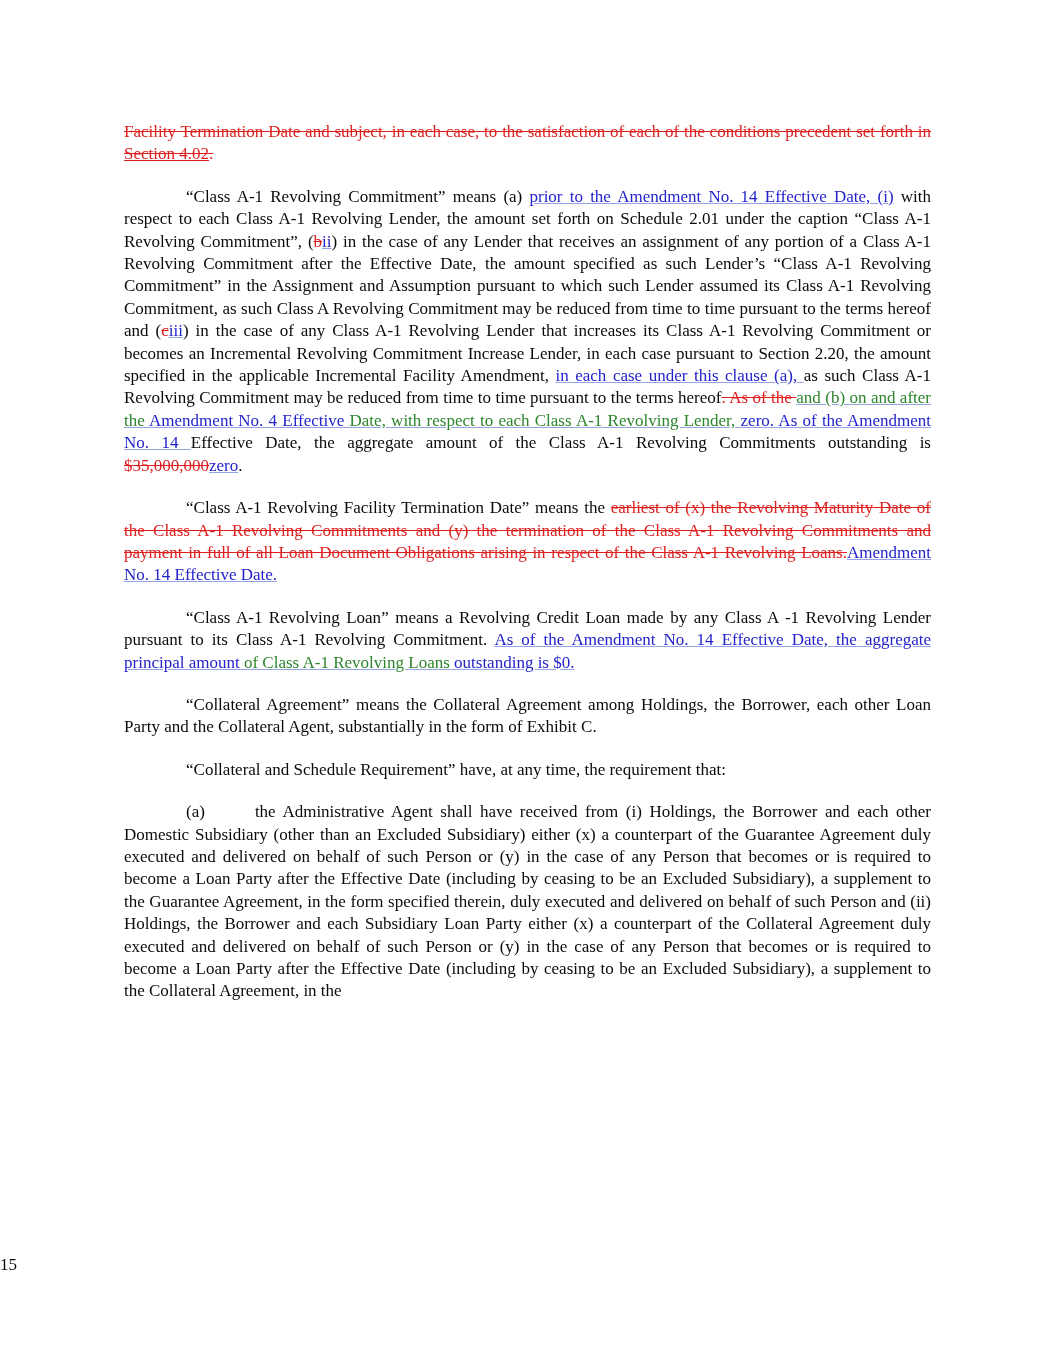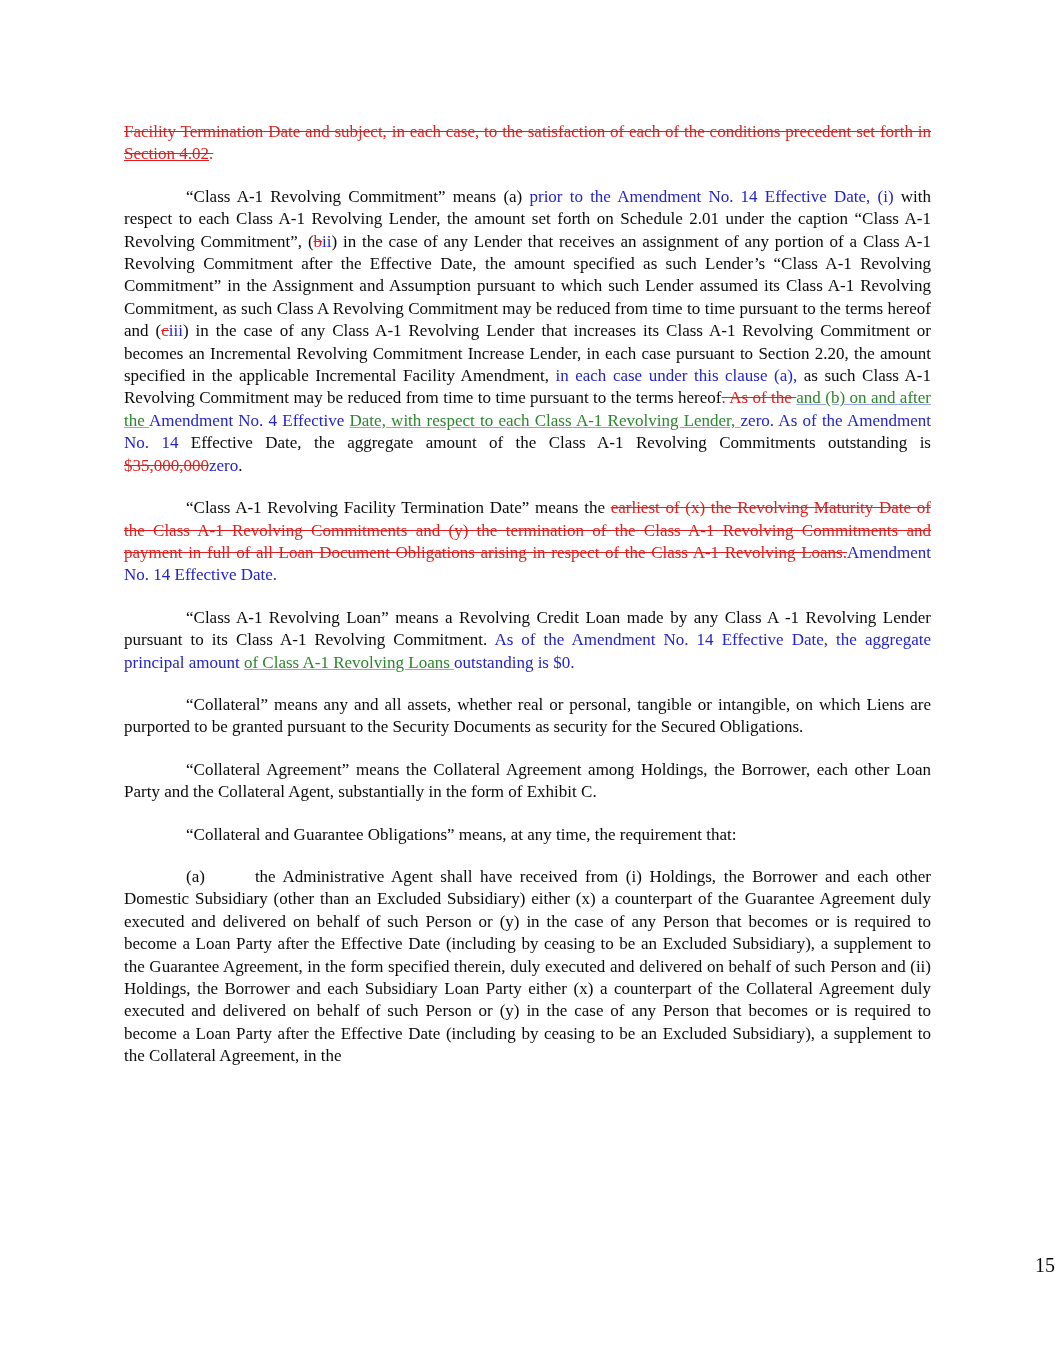--- a/index.html
+++ b/index.html
@@ -29,44 +29,42 @@
     margin: 0 0 20px 0;
   }
   .para.indent {
     text-indent: 62px;
   }
   
   .run-n  { color: var(--text, #0a0a0a); }
   .run-t  { color: var(--text, #0a0a0a); }
   .run-d  { color: var(--deletion-red, #dd1f1f); text-decoration: line-through; }
   .run-du { color: var(--deletion-red, #dd1f1f); text-decoration: underline line-through; }
-  .run-i  { color: var(--insertion-blue, #2323cc); 
+  .run-i  { color: var(--insertion-blue, #2323cc); text-decoration: underline;
             text-decoration-color: var(--insertion-underline, #93a3e6); }
   .run-g  { color: var(--insertion-green, #2c852c); text-decoration: underline;
             text-decoration-color: var(--insertion-underline, #93a3e6); }
   .run-tab { display: inline-block; width: 50px; }
   .page-number {
     position: absolute;
     left: 0;
     right: 0;
     bottom: 57px;
-    text-align: right;
-    font-size: 20px;
+    text-align: left;
+    font-size: 17px;
     line-height: 22px;
-    margin-left: 44px;
   }
 </style>
 </head>
 <body>
 
 <div class="page">
   <div class="doc">
       <p class="para"><span class="run-d">Facility Termination Date and subject, in each case, to the satisfaction of each of the conditions precedent set forth in </span><span class="run-du">Section 4.02</span><span class="run-d">.</span></p>
       <p class="para indent"><span class="run-n">“</span><span class="run-t">Class A-1 Revolving Commitment</span><span class="run-n">” means (a) </span><span class="run-i">prior to the Amendment No. 14 Effective Date, (i)</span><span class="run-n"> with respect to each Class A-1 Revolving Lender, the amount set forth on Schedule 2.01 under the caption “Class A-1 Revolving Commitment”, (</span><span class="run-d">b</span><span class="run-i">ii</span><span class="run-n">) in the case of any Lender that receives an assignment of any portion of a Class A-1 Revolving Commitment after the Effective Date, the amount specified as such Lender’s “Class A-1 Revolving Commitment” in the Assignment and Assumption pursuant to which such Lender assumed its Class A-1 Revolving Commitment, as such Class A Revolving Commitment may be reduced from time to time pursuant to the terms hereof and (</span><span class="run-d">c</span><span class="run-i">iii</span><span class="run-n">) in the case of any Class A-1 Revolving Lender that increases its Class A-1 Revolving Commitment or becomes an Incremental Revolving Commitment Increase Lender, in each case pursuant </span><span class="run-t">to Section 2.20</span><span class="run-n">, the amount specified in the applicable Incremental Facility Amendment, </span><span class="run-i">in each case under this clause (a), </span><span class="run-n">as such Class A-1 Revolving Commitment may be reduced from time to time pursuant to the terms hereof</span><span class="run-d">.  As of the </span><span class="run-g"> and (b) on and after the </span><span class="run-i">Amendment No. 4 Effective </span><span class="run-g">Date, with respect to each Class A-1 Revolving Lender, </span><span class="run-i">zero.  As of the Amendment No. 14 </span><span class="run-n">Effective Date, the aggregate amount of the Class A-1 Revolving Commitments outstanding is </span><span class="run-d">$35,000,000</span><span class="run-i">zero</span><span class="run-n">.</span></p>
       <p class="para indent"><span class="run-n">“</span><span class="run-t">Class A-1 Revolving Facility Termination Date</span><span class="run-n">” means the </span><span class="run-d">earliest of (x) the Revolving Maturity Date of the Class A-1 Revolving Commitments and (y) the termination of the Class A-1 Revolving Commitments and payment in full of all Loan Document Obligations arising in respect of the Class A-1 Revolving Loans.</span><span class="run-i">Amendment No. 14 Effective Date.</span></p>
       <p class="para indent"><span class="run-n">“</span><span class="run-t">Class A-1 Revolving Loan</span><span class="run-n">” means a Revolving Credit Loan made by any Class A -1 Revolving Lender pursuant to its Class A-1 Revolving Commitment. </span><span class="run-i">As of the Amendment No. 14 Effective Date, the aggregate principal amount </span><span class="run-g">of Class A-1 Revolving Loans </span><span class="run-i">outstanding is $0.</span></p>
-      <p class="para indent"><span class="run-n">“</span><span class="run-t">Collateral</span><span class="run-n">” means any and all assets, whether real or personal, tangible or intangible, on which Liens are purported to be granted pursuant to the Security Documents as security for the Secured Obligations.</span></p>
       <p class="para indent"><span class="run-n">“</span><span class="run-t">Collateral Agreement</span><span class="run-n">” means the Collateral Agreement among Holdings, the Borrower, each other Loan Party and the Collateral Agent, substantially in the form of </span><span class="run-t">Exhibit C</span><span class="run-n">.</span></p>
-      <p class="para indent"><span class="run-n">“</span><span class="run-t">Collateral and Guarantee Obligations</span><span class="run-n">” means, at any time, the requirement that:</span></p>
+      <p class="para indent"><span class="run-n">“</span><span class="run-t">Collateral and Schedule Requirement</span><span class="run-n">” have, at any time, the requirement that:</span></p>
       <p class="para indent"><span class="run-n">(a)</span><span class="run-tab"></span><span class="run-n">the Administrative Agent shall have received from (i) Holdings, the Borrower and each other Domestic Subsidiary (other than an Excluded Subsidiary) either (x) a counterpart of the Guarantee Agreement duly executed and delivered on behalf of such Person or (y) in the case of any Person that becomes or is required to become a Loan Party after the Effective Date (including by ceasing to be an Excluded Subsidiary), a supplement to the Guarantee Agreement, in the form specified therein, duly executed and delivered on behalf of such Person and (ii) Holdings, the Borrower and each Subsidiary Loan Party either (x) a counterpart of the Collateral Agreement duly executed and delivered on behalf of such Person or (y) in the case of any Person that becomes or is required to become a Loan Party after the Effective Date (including by ceasing to be an Excluded Subsidiary), a supplement to the Collateral Agreement, in the</span></p>
     </div>
   <div class="page-number">15</div>
 </div>
 
 </body></html>

